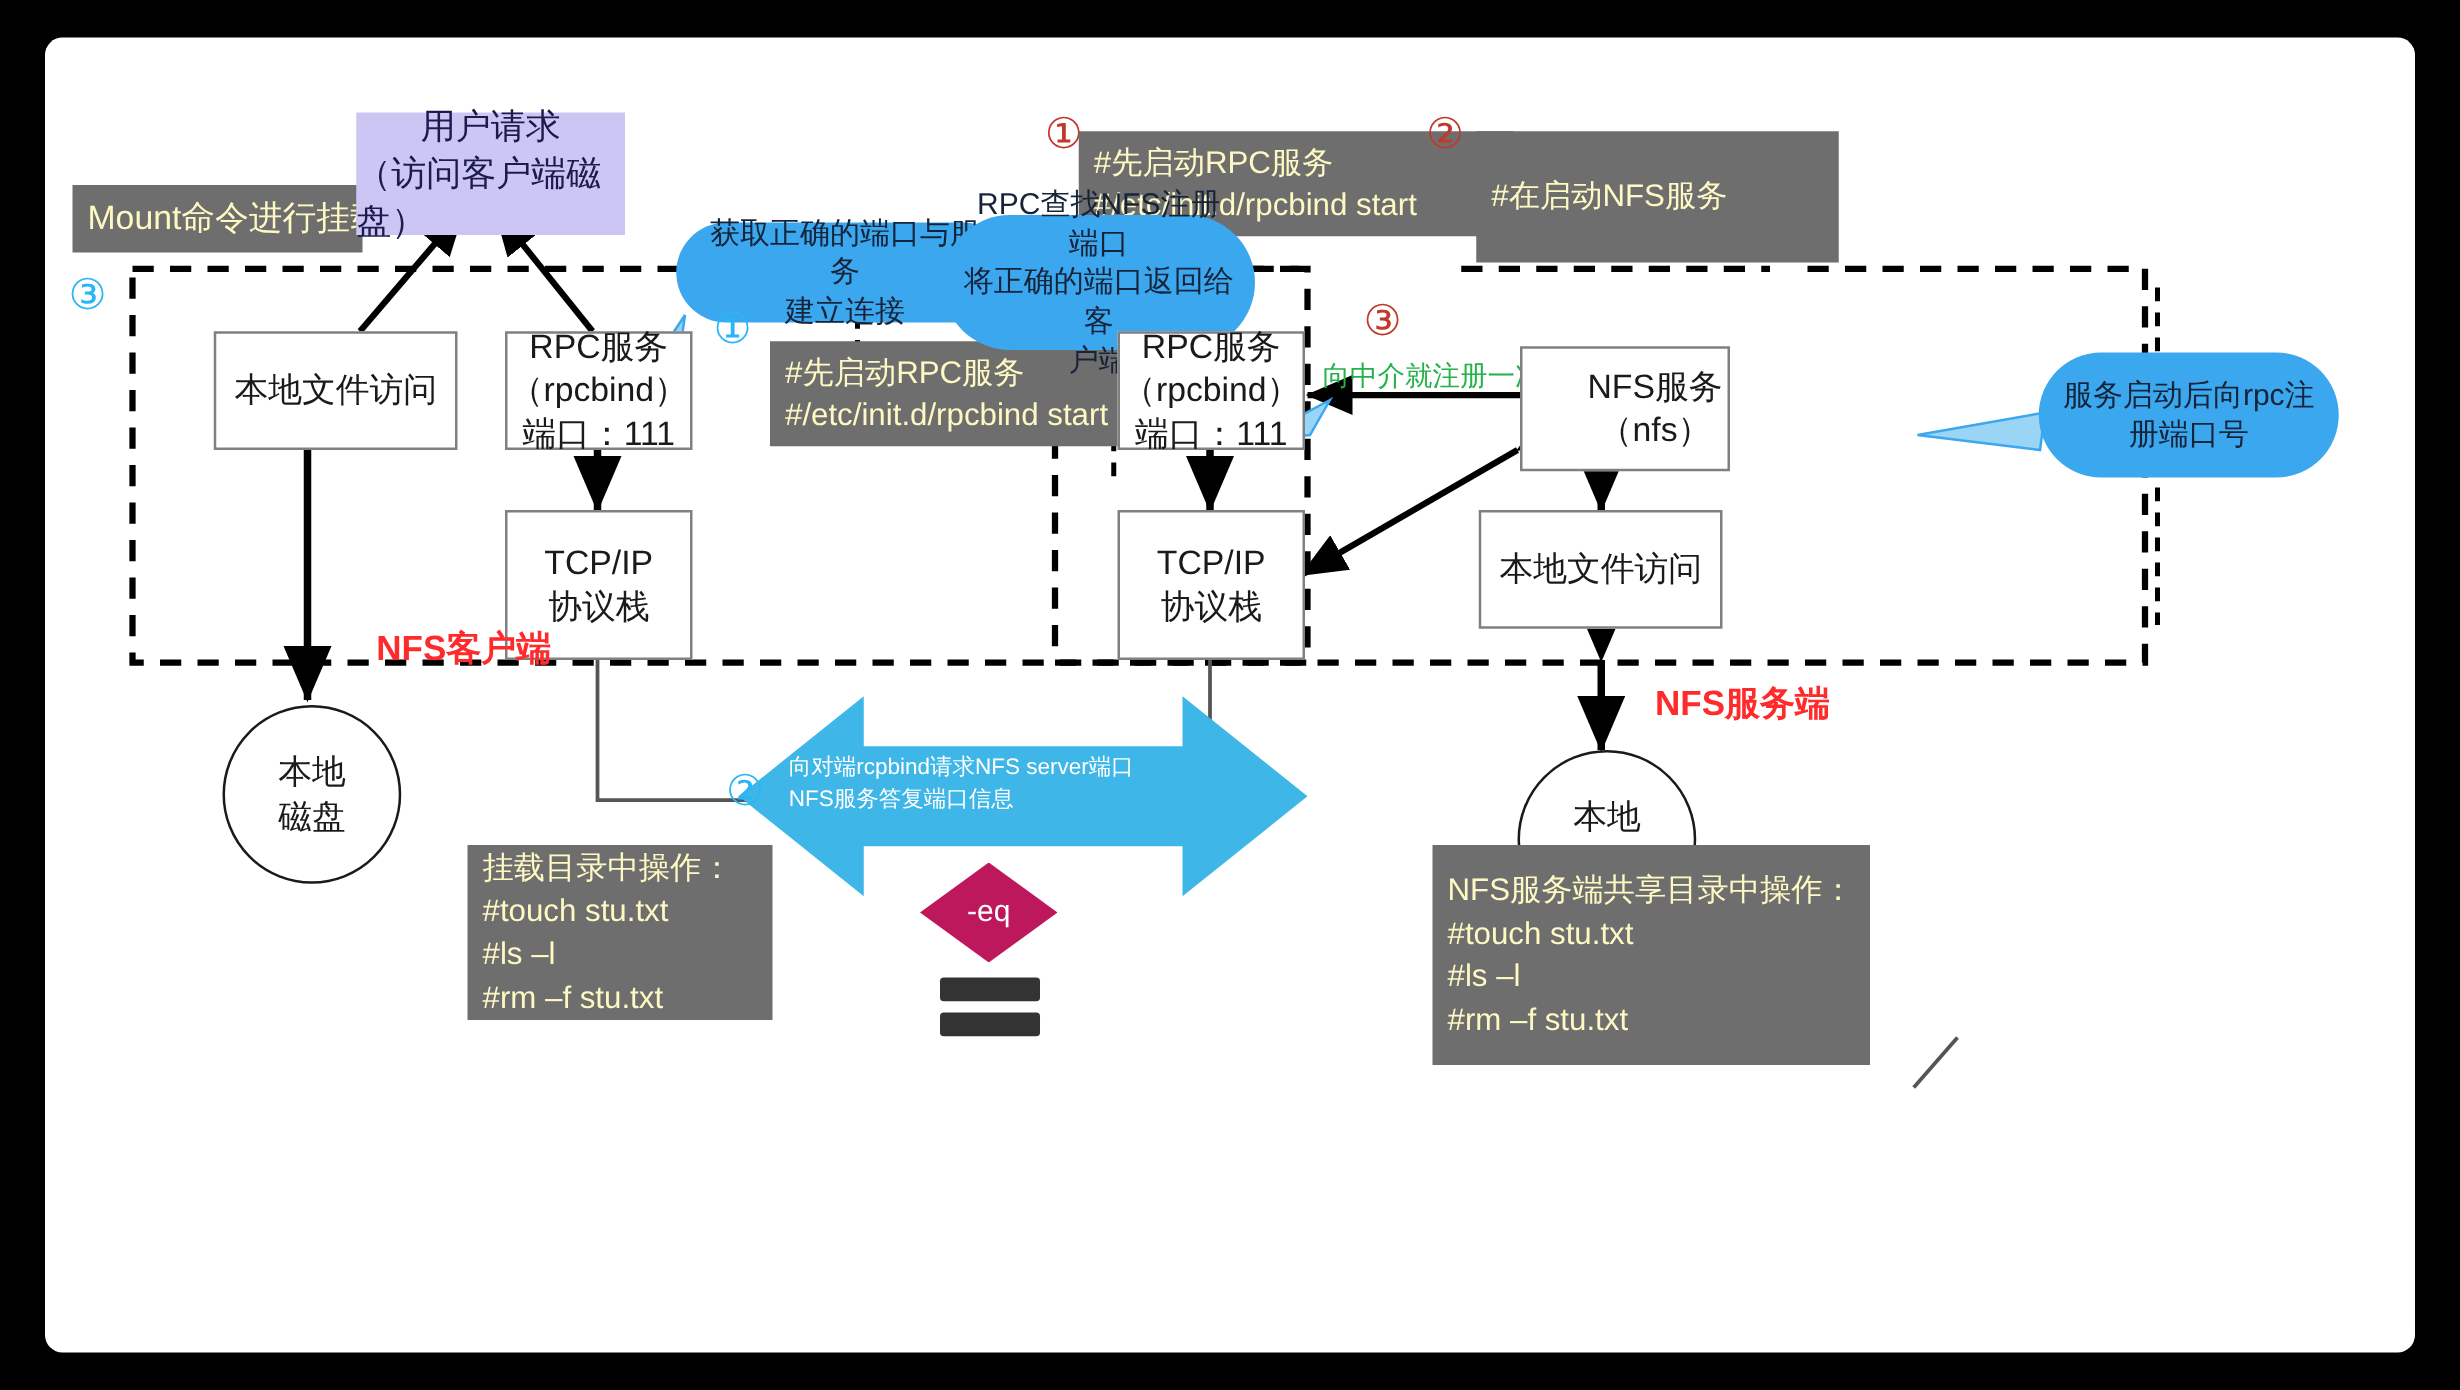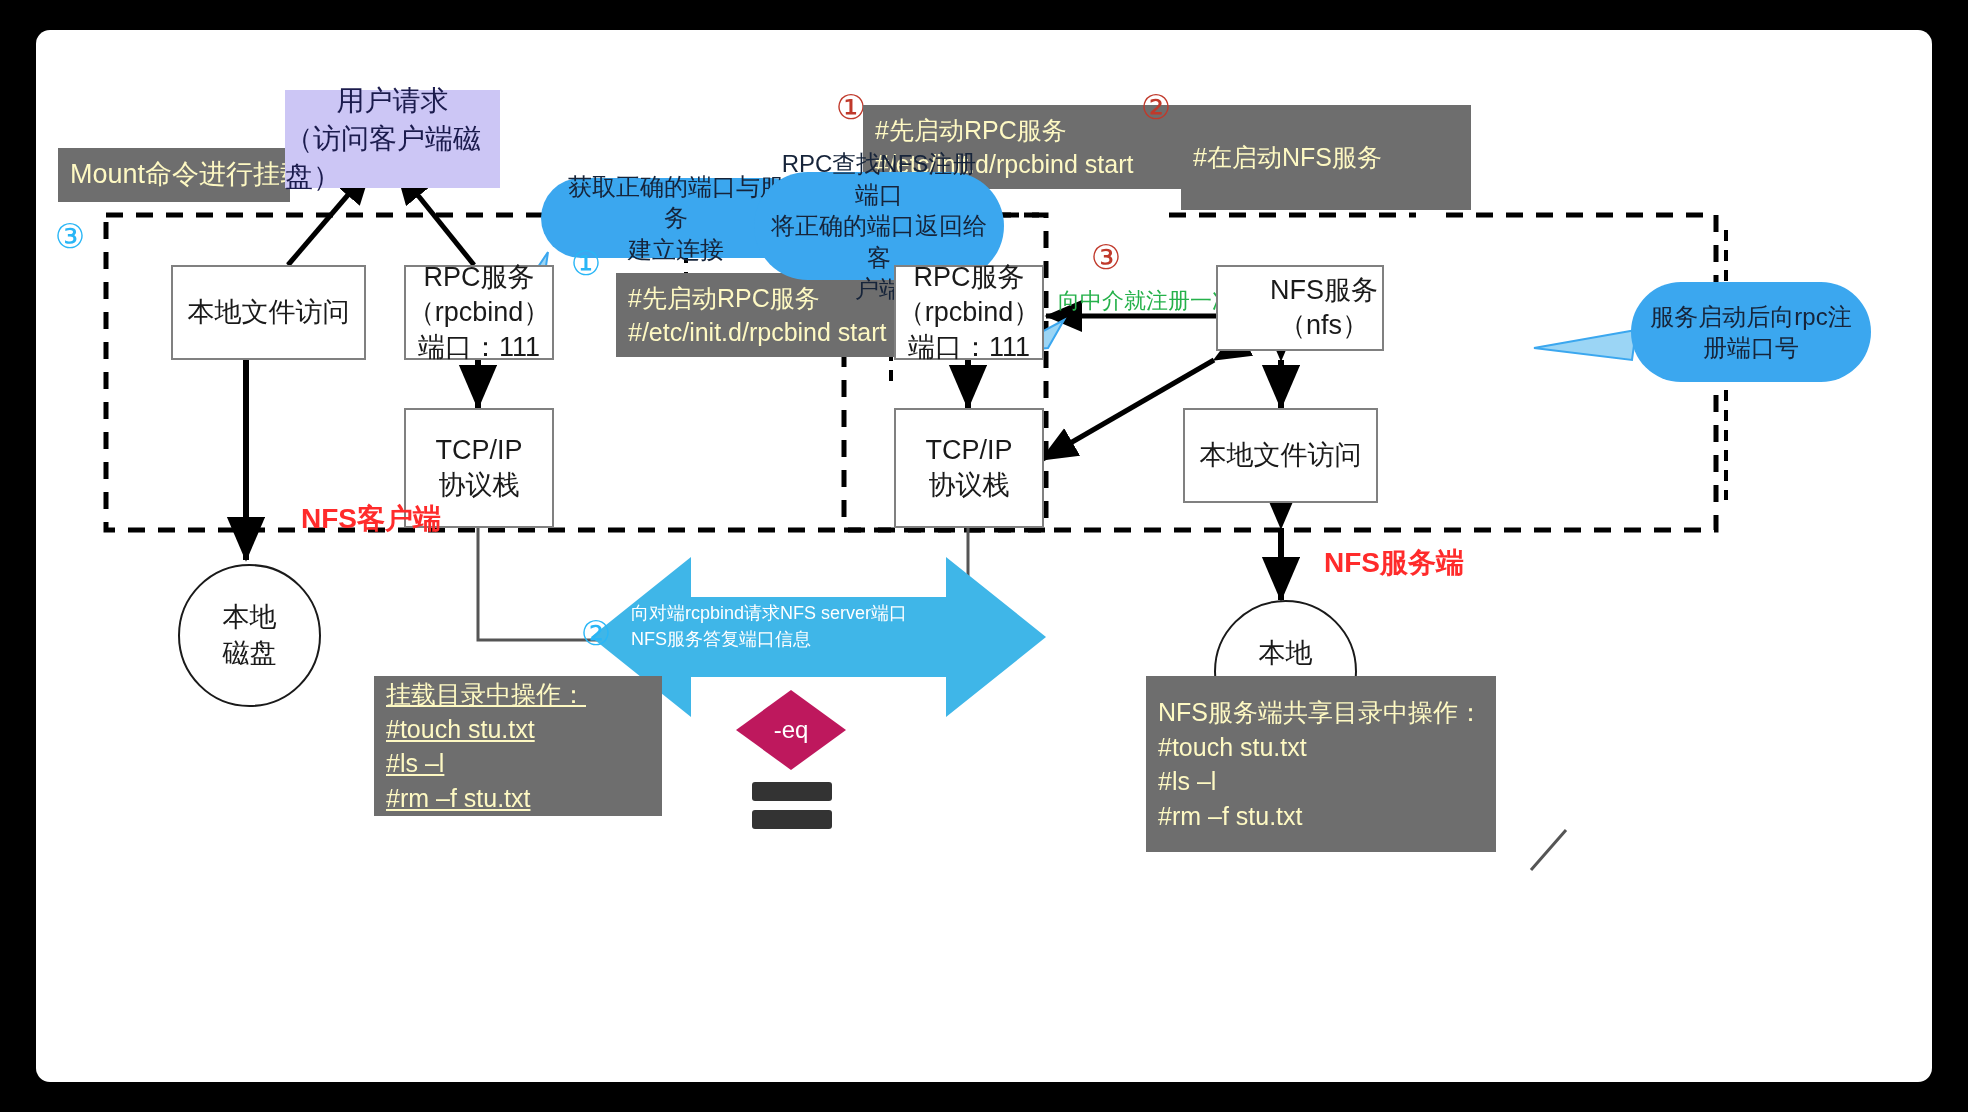--- a/index.html
+++ b/index.html
@@ -135,21 +135,21 @@
     <span class="ln">协议栈</span>
   </div>
 
   <div class="abs redlabel" style="left:265px;top:470px;">NFS客户端</div>
 
   <div class="abs circle" style="left:142px;top:534px;width:143px;height:143px;">
     <span class="ln">本地</span>
     <span class="ln">磁盘</span>
   </div>
 
-  <div class="abs note" style="left:338px;top:646px;width:288px;height:140px;text-decoration:underline;">
+  <div class="abs note" style="left:338px;top:646px;width:244px;height:140px;">
     <span class="ln">挂载目录中操作：</span>
     <span class="ln">#touch stu.txt</span>
     <span class="ln">#ls –l</span>
     <span class="ln">#rm –f stu.txt</span>
   </div>
 
   <div class="abs cnum cyan" style="left:540px;top:583px;">②</div>
 
   <div class="abs" style="left:595px;top:570px;width:345px;color:#fff;font-size:18px;line-height:1.45;text-align:left;">
     <div class="ln">向对端rcpbind请求NFS server端口</div>
@@ -186,21 +186,21 @@
   <div class="abs box" style="left:858px;top:235px;width:150px;height:95px;">
     <span class="ln">RPC服务</span>
     <span class="ln">（rpcbind）</span>
     <span class="ln">端口：111</span>
   </div>
 
   <div class="abs cnum red" style="left:1050px;top:207px;">③</div>
 
   <div class="abs greenlabel" style="left:1022px;top:256px;">向中介就注册一次</div>
 
-  <div class="abs box" style="left:1180px;top:235px;width:168px;height:86px;padding-left:48px;">
+  <div class="abs box" style="left:1180px;top:247px;width:168px;height:100px;padding-left:48px;">
     <span class="ln">NFS服务</span>
     <span class="ln">（nfs）</span>
   </div>
 
   <div class="abs callout" style="left:1595px;top:252px;width:240px;height:100px;">
     <span>服务启动后向rpc注</span>
     <span>册端口号</span>
   </div>
 
   <div class="abs box" style="left:858px;top:378px;width:150px;height:120px;">

